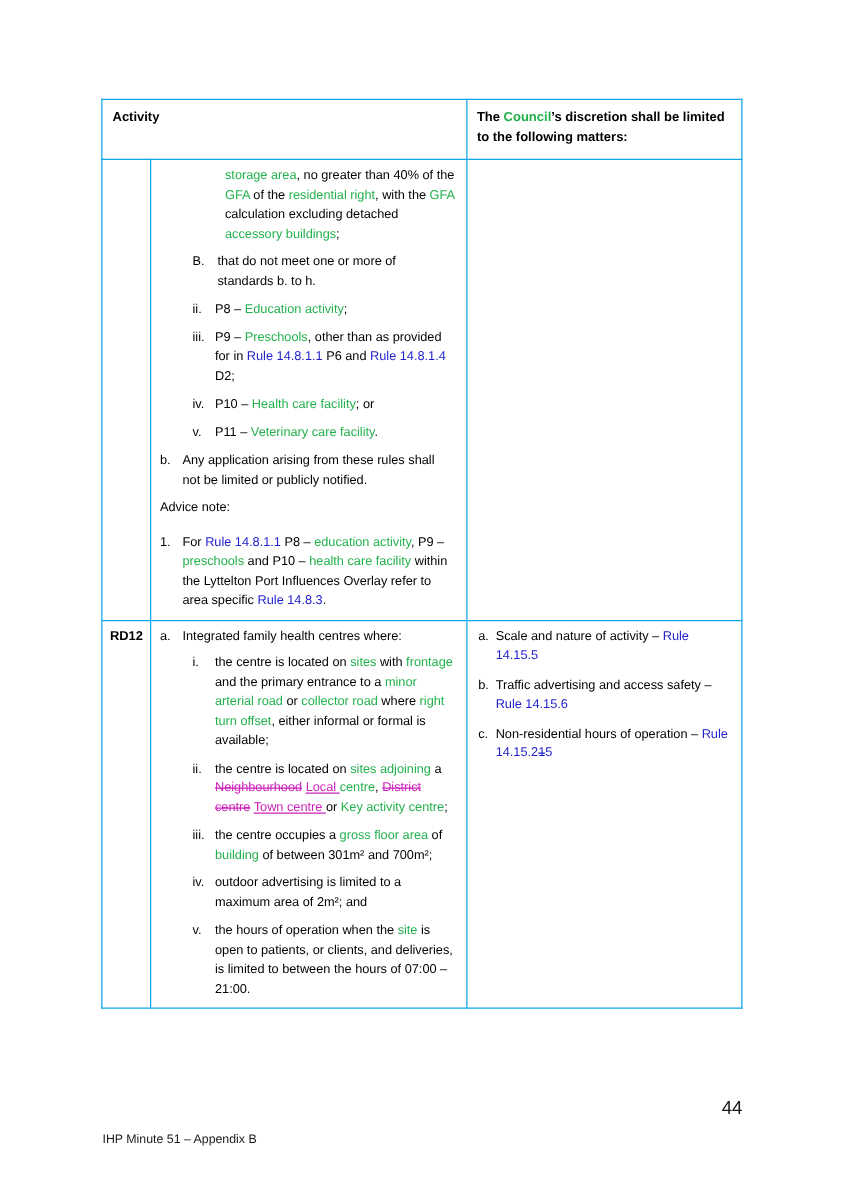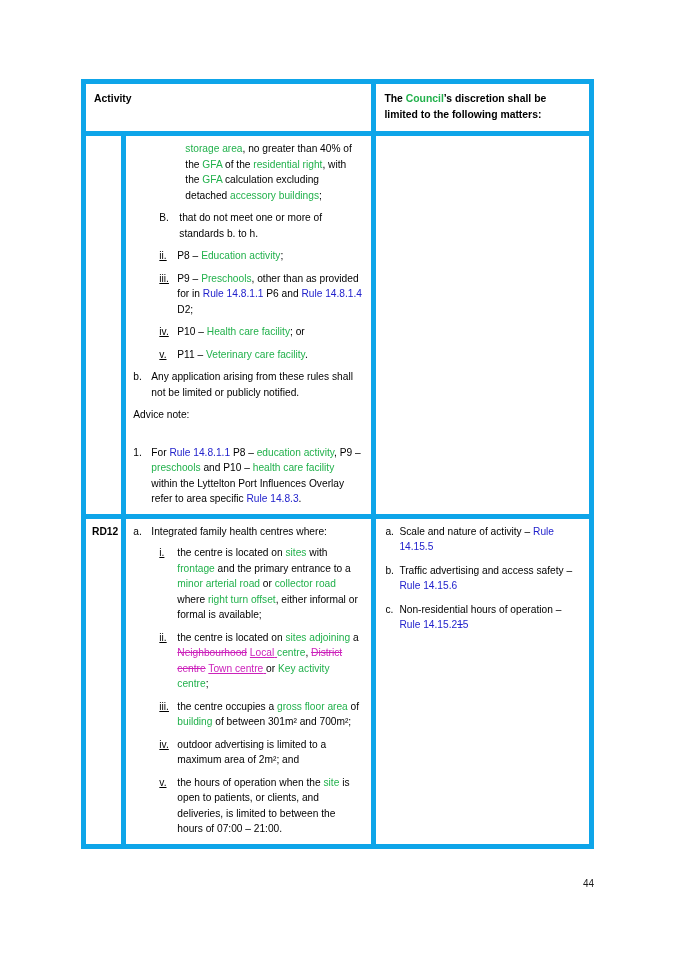--- a/index.html
+++ b/index.html
@@ -28,21 +28,21 @@
     left: 81px;
     top: 79px;
     width: 513px;
     border-collapse: collapse;
     font-family: "Liberation Sans", sans-serif;
     font-size: 10.2px;
     line-height: 1.52;
     color: #000000;
   }
   .rules-table td, .rules-table th {
-    border: 5px solid #0ea5e9;
+    border: 1px solid #0ea5e9;
     vertical-align: top;
     padding: 5px 7px 7px 7px;
     text-align: left;
     font-weight: normal;
   }
   th.hdr {
     font-weight: bold;
     font-size: 10.4px;
     padding: 7px 8px 9px 8px;
     line-height: 1.5;
@@ -80,43 +80,43 @@
   .mk {
     flex: 0 0 auto;
     text-align: left;
   }
   .tx { flex: 1 1 auto; }
 
   
   .lvl-a  { margin-left: 0px; }
   .lvl-a > .li > .mk { width: 18px; }
   .lvl-i  { margin-left: 26px; }
-  .lvl-i > .li > .mk { width: 18px; text-decoration: underline; }
+  .lvl-i > .li > .mk { width: 18px; }
   .lvl-A  { margin-left: 26px; }
   .lvl-A > .li > .mk { width: 20px; }
 
   .plain { margin: 7px 0 7px 0; }
-  .plain.tight { margin-bottom: 22px; }
+  .plain.tight { margin-bottom: 12px; }
 
   
   .cont {
     margin: 0 0 7px 52px;
   }
 
   
   .dlst .li { margin-bottom: 8px; }
   .dlst > .li > .mk { width: 14px; }
 
   
   .pageno {
     position: absolute;
     right: 81px;
     top: 878px;
     font-family: "Liberation Sans", sans-serif;
-    font-size: 10px;
+    font-size: 15px;
     color: #1a1a1a;
   }
   .footer {
     position: absolute;
     left: 82px;
     top: 891px;
     font-family: "Liberation Sans", sans-serif;
     font-size: 9.9px;
     line-height: 1.42;
     color: #1a1a1a;
@@ -251,15 +251,16 @@
             </div>
           </div>
         </td>
       </tr>
     </tbody>
   </table>
 
   <div class="pageno">44</div>
 
   <div class="footer">
+    <div>IHP Minute 51 – Appendix B</div>
   </div>
 
 </div>
 
 </body></html>

